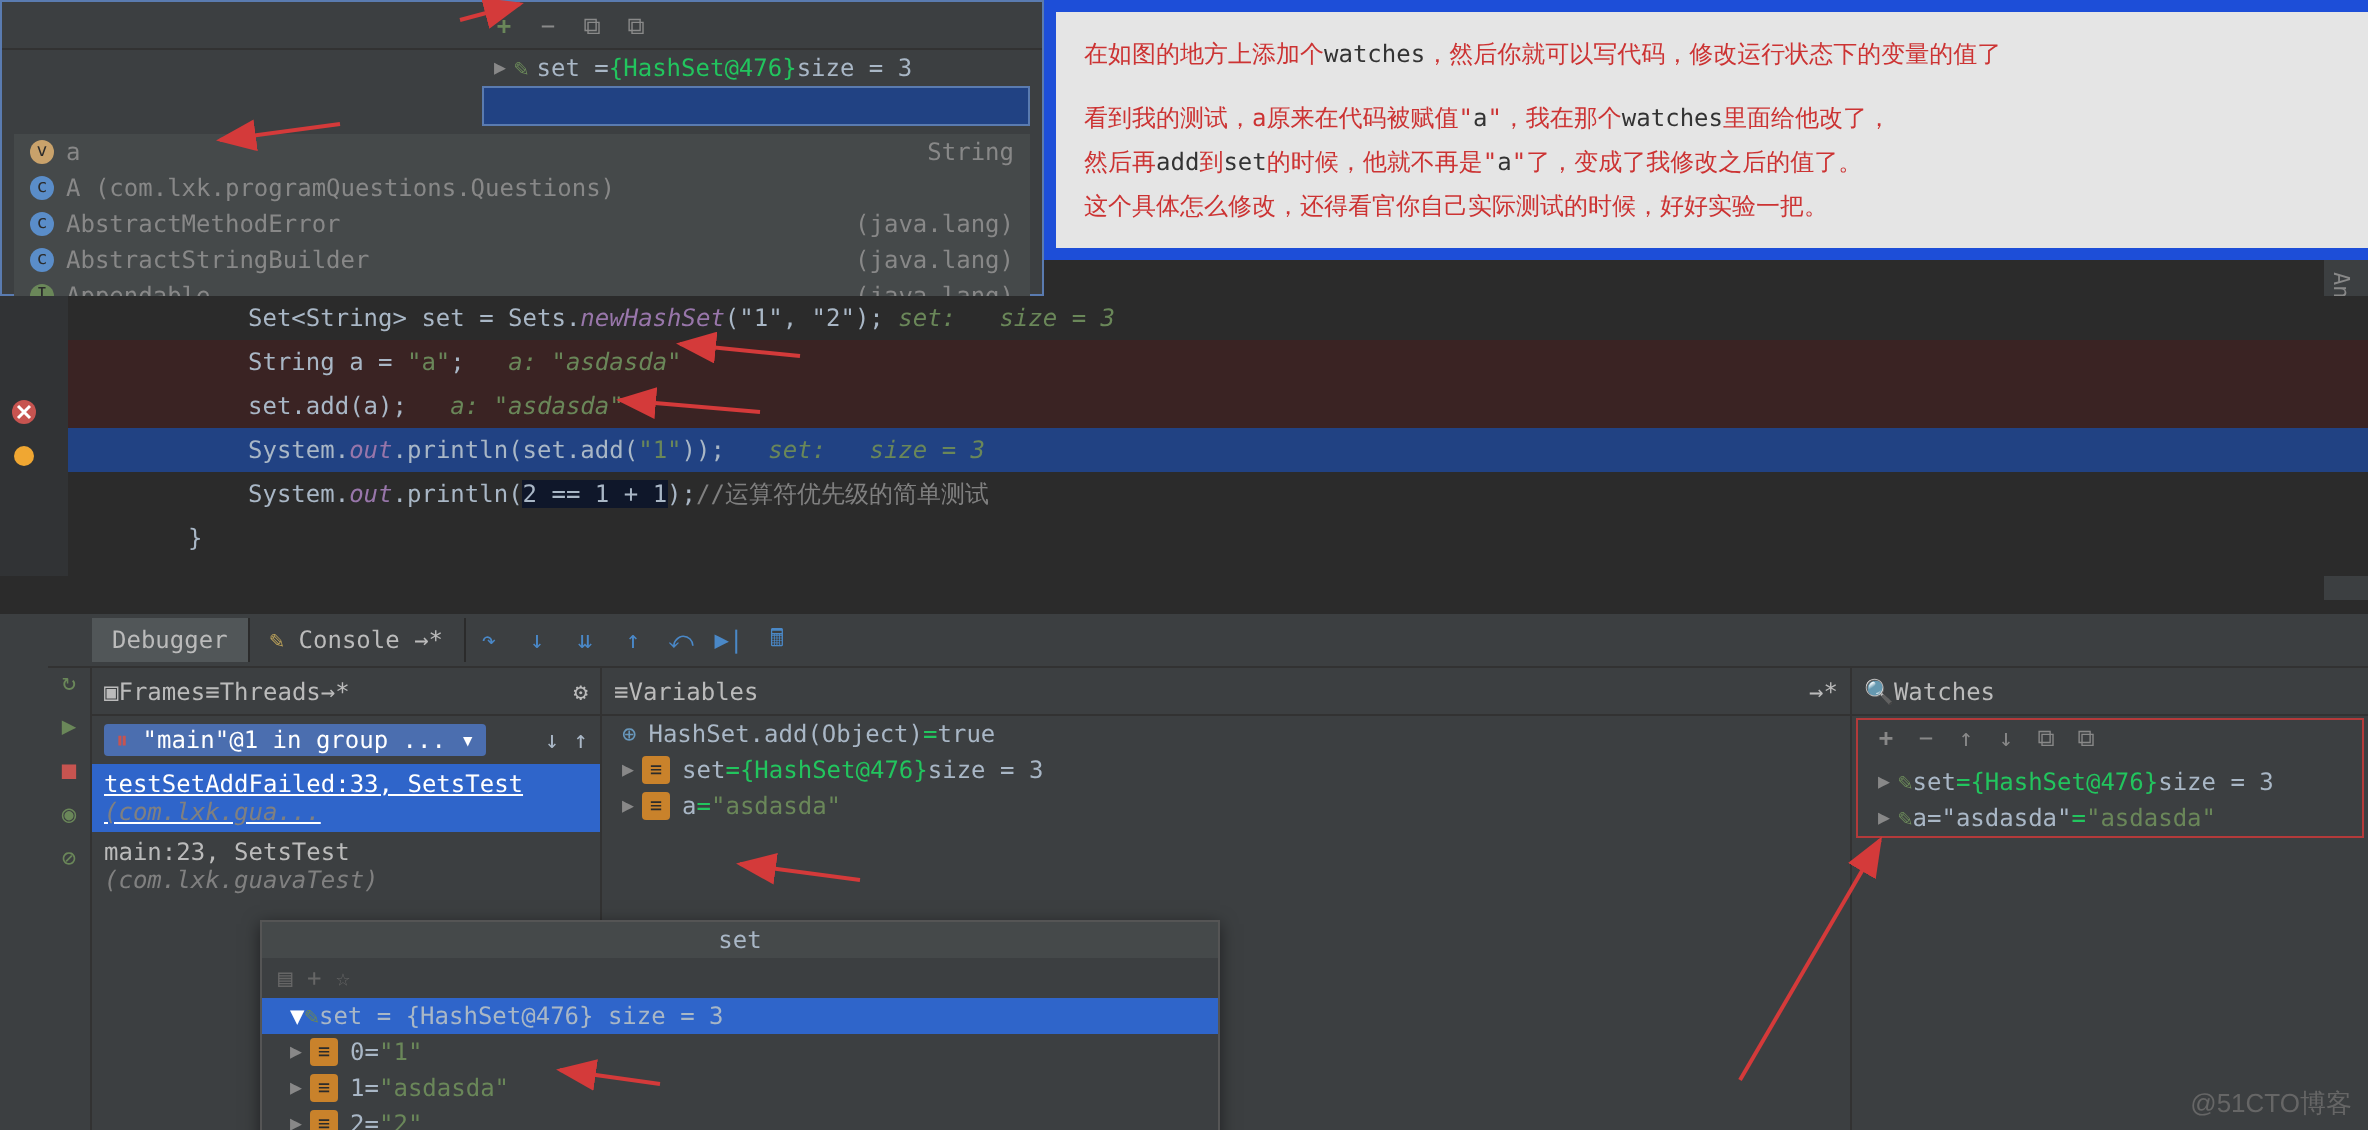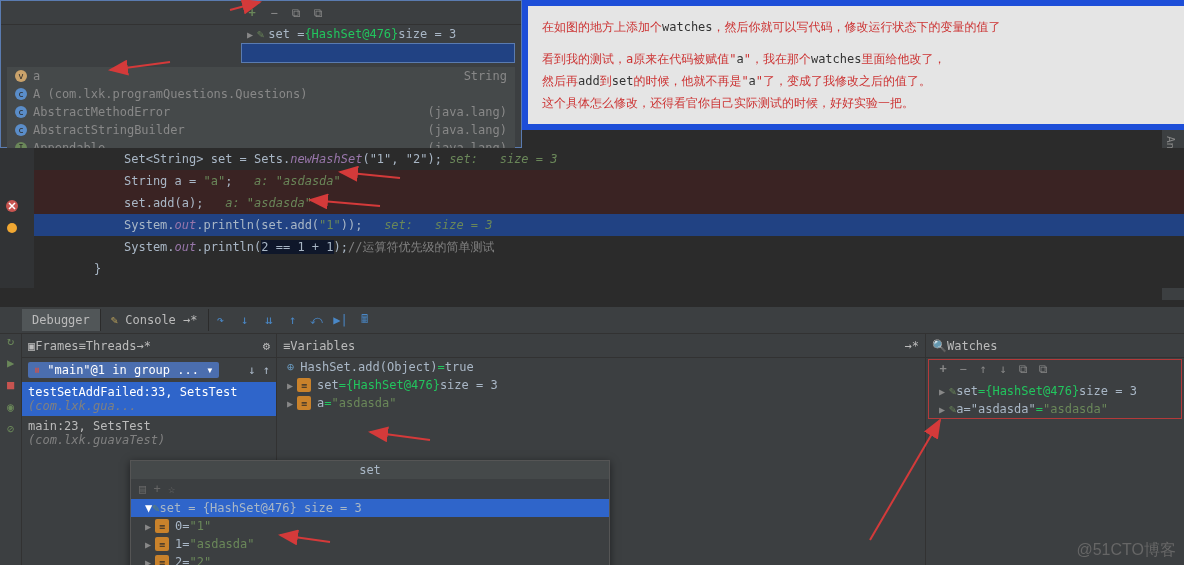--- a/index.html
+++ b/index.html
@@ -28,54 +28,54 @@
 .gutter-ic { width:16px; height:16px; position:absolute; left:4px; }
 .code-area { margin-left:34px; }
 .code-line { height:22px; line-height:22px; padding-left:90px; white-space:pre; }
 .cl-red { background:#3a2323; }
 .cl-blue { background:#214283; } .str { color:#6a8759; } .com { color:#808080; }
 .ann { color:#6a8759; font-style:italic; } .fld { color:#9876aa; font-style:italic; }
 
 .debug-tab { position:absolute; left:0; top:285px; width:100%; height:22px; background:#3c3f41; display:flex; align-items:center; color:#bbb;margin-top:28px; }
 .debug-tab span { padding:0 8px; }
 
-.debug-panel { position:absolute; left:0; top:307px; right:0; bottom:0; background:#3c3f41; }
+.debug-panel { position:absolute; left:0; top:307px; right:0; bottom:0; background:#3c3f41;padding-left:24px; }
 .dbg-toolbar { height:27px; background:#3c3f41; border-bottom:1px solid #323232; display:flex; align-items:center; padding-left:22px; }
 .dbg-tab { padding:4px 10px; color:#bbb; border-right:1px solid #2b2b2b; }
 .dbg-tab.active { background:#515658; }
 .dbg-ic { width:20px; height:20px; margin:0 2px; display:flex; align-items:center; justify-content:center; color:#4a88c7; }
 
 .dbg-body { display:flex; height:calc(100% - 27px); }
 .side-strip { width:22px; background:#3c3f41; border-right:1px solid #323232; }
 .side-strip div { height:22px; text-align:center; color:#6a8759; }
 .frames-col { width:255px; border-right:1px solid #323232; display:flex; flex-direction:column; }
 .col-header { height:24px; background:#3c3f41; display:flex; align-items:center; padding:0 6px; border-bottom:1px solid #323232; color:#bbb; }
 .col-header .gear { margin-left:auto; }
 .frame-ctrl { height:24px; background:#3c3f41; padding:0 6px; display:flex; align-items:center; }
 .frame-sel { background:#4b6eaf; padding:1px 6px; border-radius:2px; color:#fff; }
 .frame-row { padding:3px 6px; color:#bbb; }
-.frame-row.sel { background:#2f65ca; color:#fff; }
+.frame-row.sel { background:#2f65ca; color:#fff;text-decoration:underline; }
 .frame-dim { color:#808080; font-style:italic; }
 .vars-col { flex:1; border-right:1px solid #323232; display:flex; flex-direction:column; }
 .var-row { padding:2px 10px; display:flex; align-items:center; }
 .var-ic { width:14px; height:14px; margin-right:6px; display:inline-flex; align-items:center; justify-content:center; border-radius:2px; font-size:10px; }
 .ic-orange { background:#c9822b; color:#2b2b2b; }
 .eq { color:#22c55e; }
 .watch-col { width:258px; display:flex; flex-direction:column; }
 .watch-toolbar { height:22px; display:flex; align-items:center; padding:0 4px; background:#3c3f41; }
 .watch-toolbar div { width:18px; height:18px; margin:0 1px; text-align:center; color:#888; }
 .red-box { border:1px solid #b43a3a; margin:1px 2px; }
 
 .popup { position:absolute; left:130px; top:460px; width:480px; background:#3c3f41; border:1px solid #555; box-shadow:0 2px 8px rgba(0,0,0,0.5); }
 .popup-title { background:#45494a; text-align:center; padding:2px; }
 .popup-tb { padding:3px 8px; color:#666; }
 .popup-row { padding:2px 14px; display:flex; align-items:center; }
 .popup-row.selp { background:#2f65ca; }
 
-.watermark { position:absolute; right:8px; bottom:4px; color:#666; font-size:16px; font-family:sans-serif; }
+.watermark { position:absolute; right:8px; bottom:4px; color:#666; font-size:13px; font-family:sans-serif; }
 .side-tabs { position:absolute; right:0; top:130px; width:22px; height:170px; background:#3c3f41; }
 .side-tabs div { writing-mode:vertical-rl; color:#888; padding:6px 2px; font-size:11px; }
 
 .red-arrow-svg { position:absolute; pointer-events:none; }
 </style>
 </head>
 <body>
 
 <div class="top-region">
   <div class="top-toolbar">

